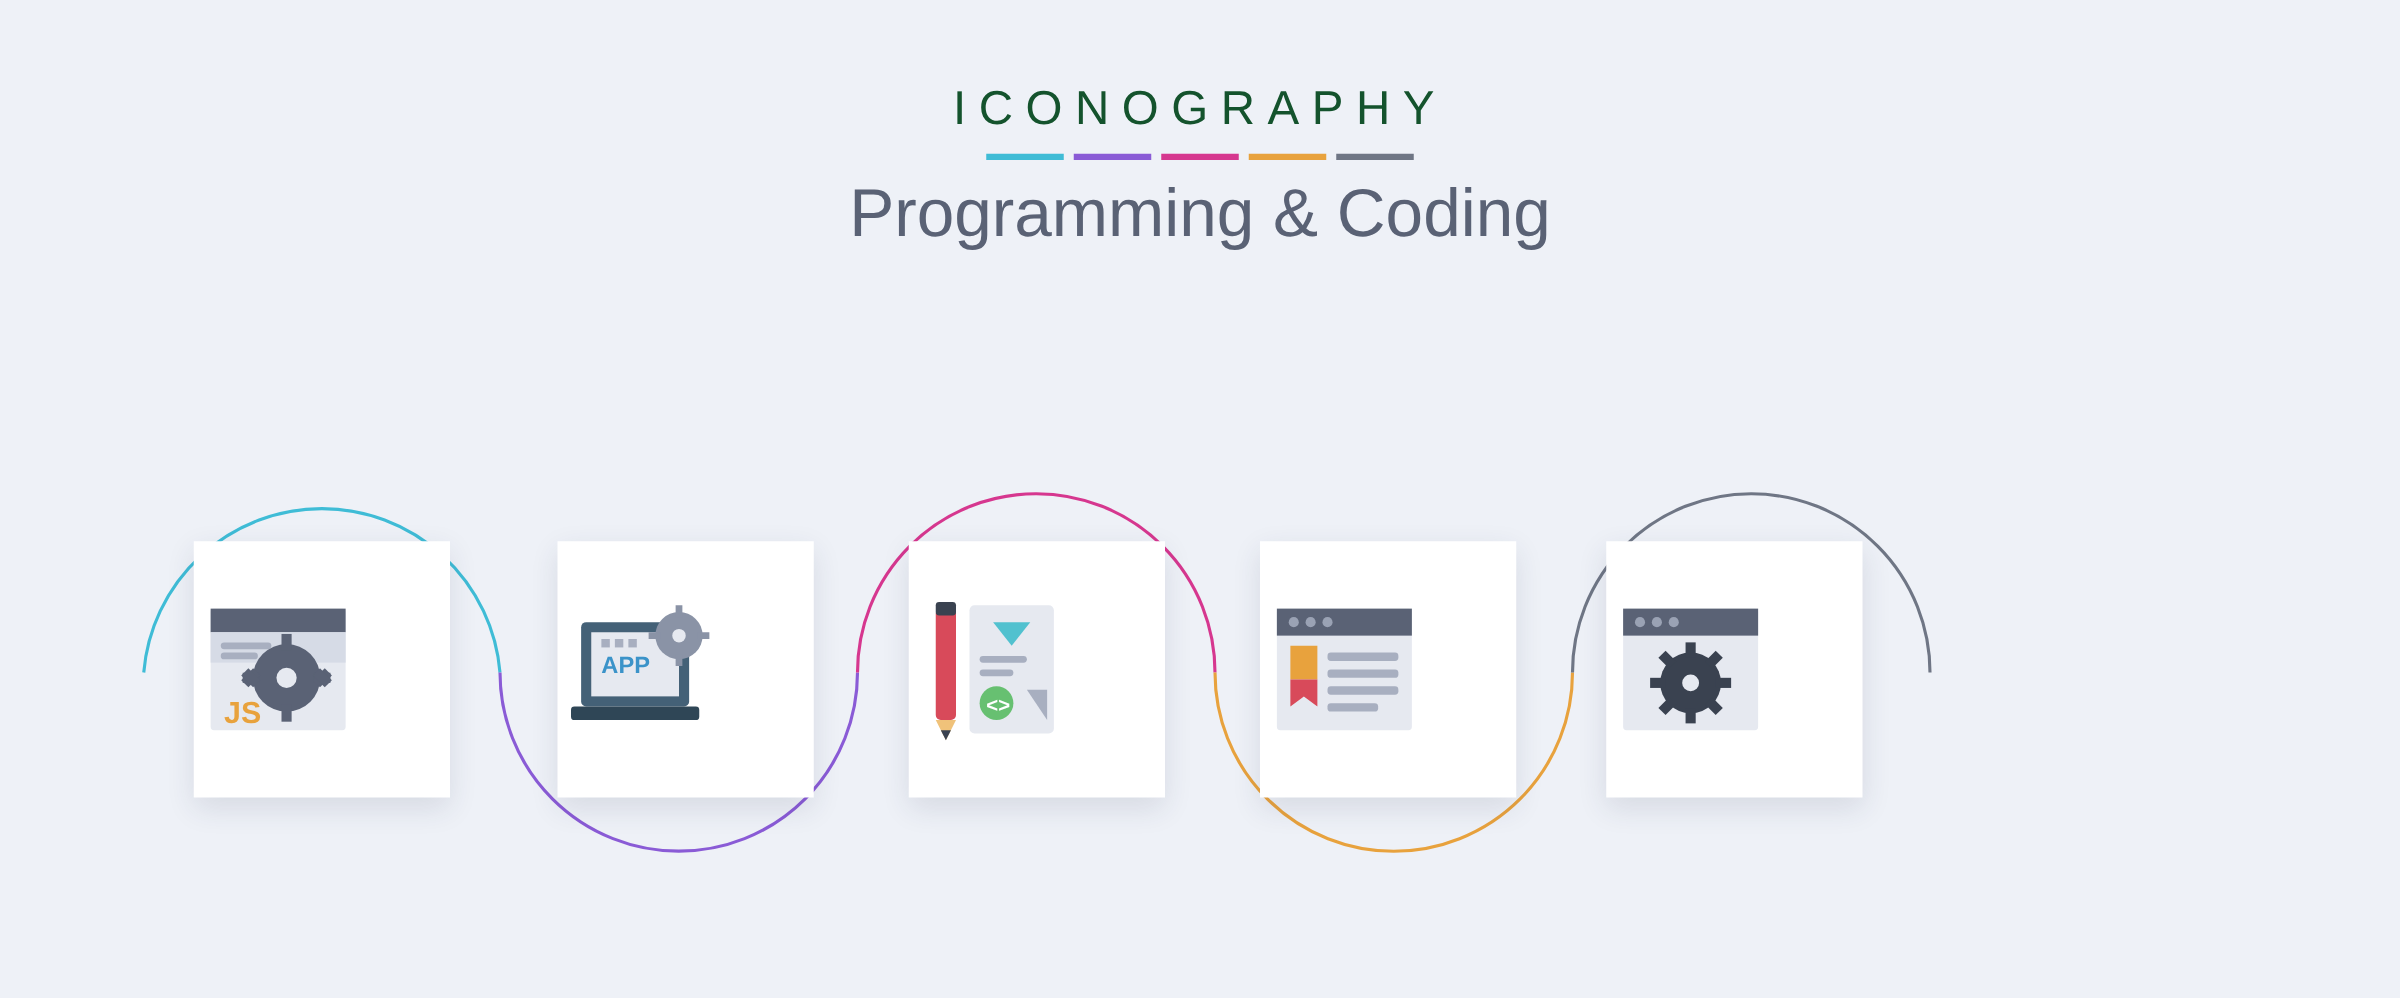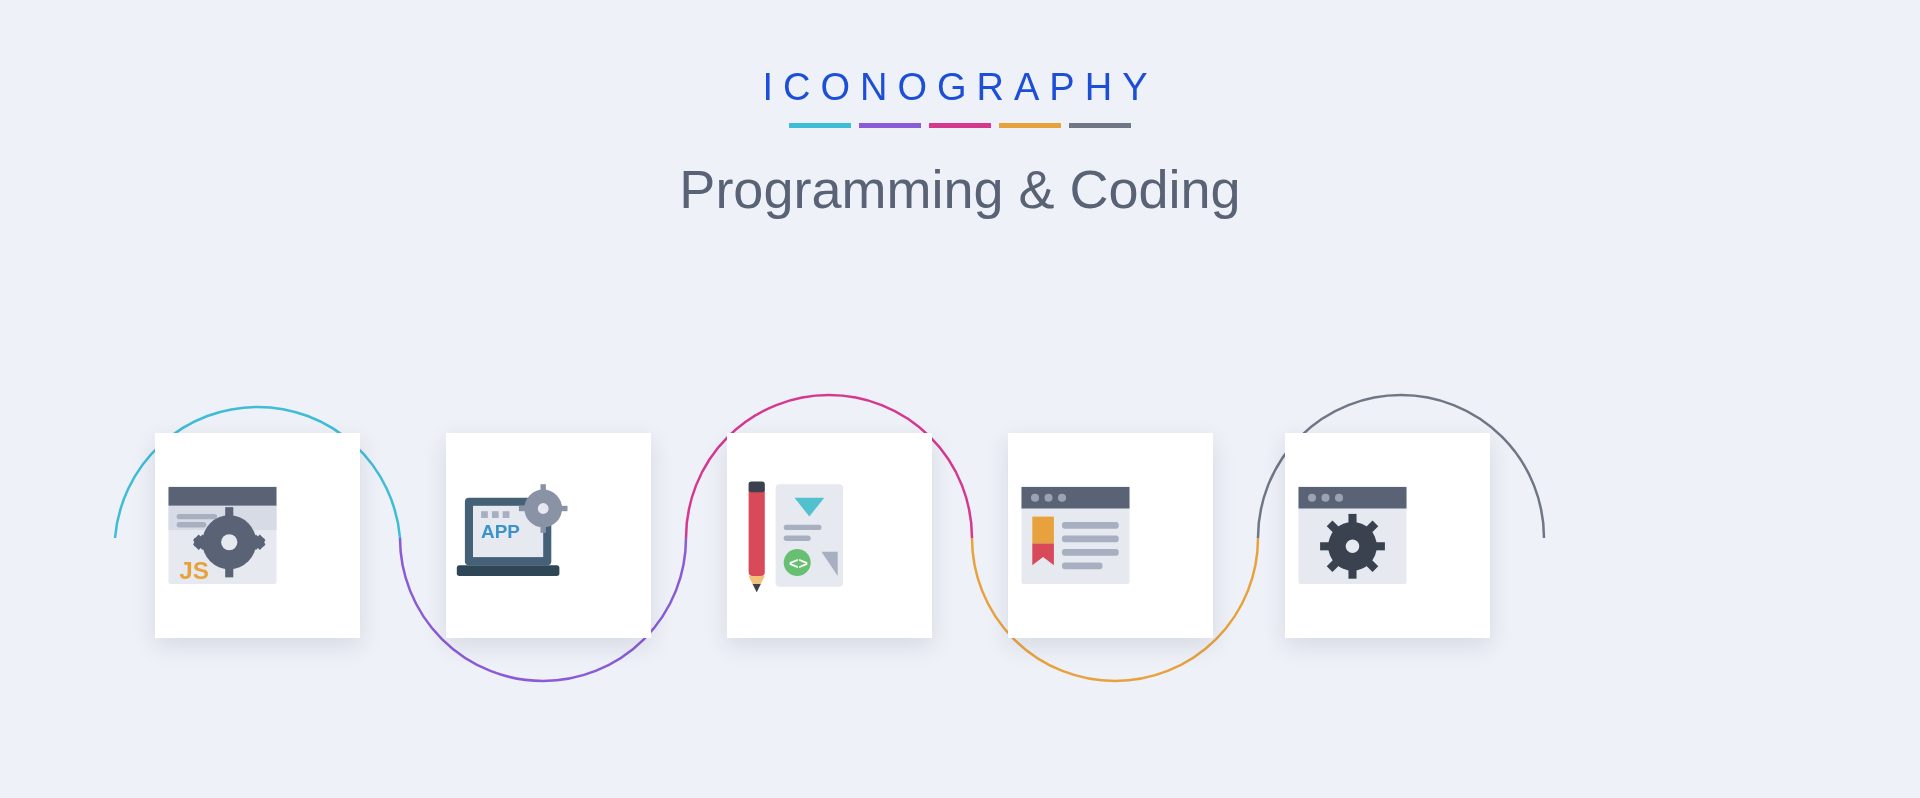--- a/index.html
+++ b/index.html
@@ -1,22 +1,22 @@
 <!DOCTYPE html>
 <html><head>
 <meta charset="utf-8">
 <style>
 *{margin:0;padding:0;box-sizing:border-box}
 body{width:1920px;height:798px;background:#eef1f7;font-family:'Segoe UI',Arial,sans-serif;position:relative;overflow:hidden}
 .header{text-align:center;padding-top:66px}
-.brand{font-size:38px;letter-spacing:10px;color:#1d4ed8;font-weight:400}
+.brand{font-size:38px;letter-spacing:10px;color:#14532d;font-weight:400}
 .underline-row{display:flex;justify-content:center;gap:8px;margin-top:14px}
 .underline-row span{display:block;width:62px;height:5px}
 .u1{background:#3fbcd6}.u2{background:#8a5bd6}.u3{background:#d6378f}.u4{background:#e8a23d}.u5{background:#6f7685}
-.title{font-size:54px;color:#5a6275;text-align:center;margin-top:30px;font-weight:500}
+.title{font-size:54px;color:#5a6275;text-align:center;margin-top:12px;font-weight:500}
 .stage{position:absolute;top:290px;left:0;right:0;height:470px}
 .curve-svg{position:absolute;top:0;left:0;width:1920px;height:470px;pointer-events:none}
 .cards{position:absolute;top:0;left:0;width:1920px;height:470px}
 .card{position:absolute;width:205px;height:205px;background:#fff;box-shadow:0 8px 22px rgba(40,50,80,.12);display:flex;align-items:center;justify-content:flex-start}
 .c1{left:155px;top:143px}
 .c2{left:446px;top:143px}
 .c3{left:727px;top:143px}
 .c4{left:1008px;top:143px}
 .c5{left:1285px;top:143px}
 .icon-svg{width:135px;height:135px}

